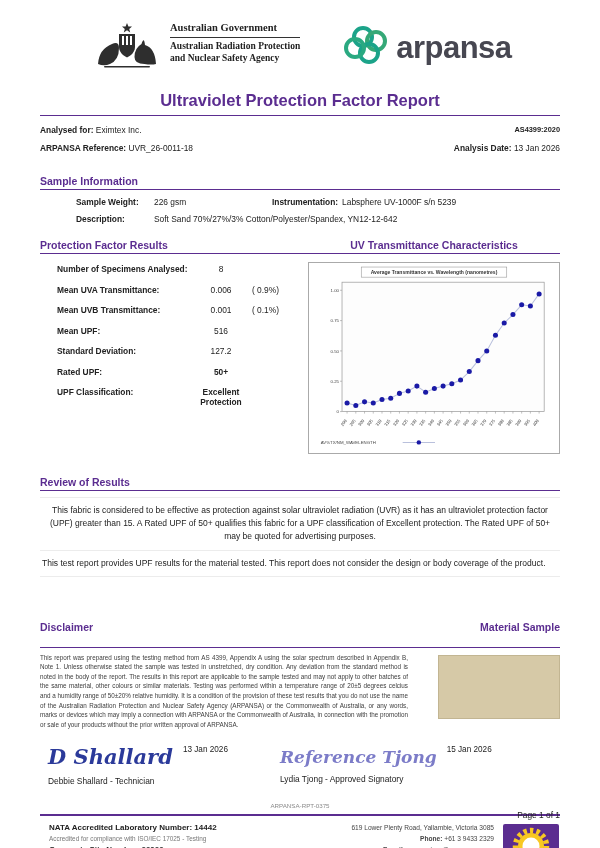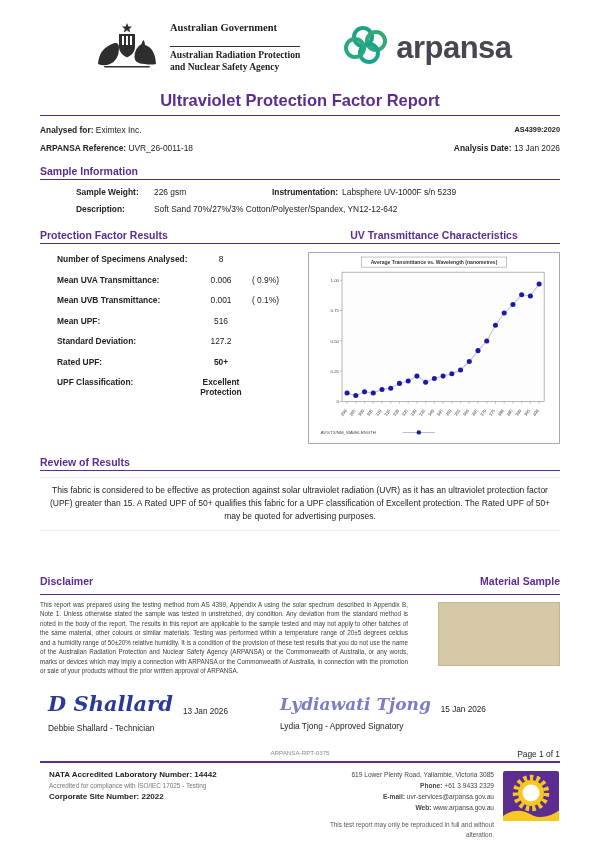--- a/index.html
+++ b/index.html
@@ -8,34 +8,34 @@
     --sun-purple:#5b2d90; --sun-yellow:#f8c822;
     --swatch:#d6c9a7; --sig1:#2b3a9a; --sig2:#7c7cc8;
   }
   *{margin:0;padding:0;box-sizing:border-box;}
   body{background:#888;font-family:"Liberation Sans",sans-serif;color:#222;}
   .page{width:600px;height:848px;background:#fff;margin:0 auto;padding:20px 40px 0 40px;overflow:hidden;position:relative;}
   
   .hdr{display:flex;align-items:flex-start;margin-top:2px;}
   .gov{display:flex;align-items:flex-start;margin-left:52px;}
   .gov-text{margin-left:8px;font-family:"Liberation Serif",serif;}
-  .gov-t1{font-size:10.5px;font-weight:bold;padding-bottom:13px;border-bottom:1px solid #333;margin-bottom:3px;}
+  .gov-t1{font-size:10.5px;font-weight:bold;padding-bottom:4px;border-bottom:1px solid #333;margin-bottom:3px;}
   .gov-t2{font-size:9.5px;font-weight:bold;line-height:1.25;}
   .brand{display:flex;align-items:center;margin-left:44px;margin-top:2px;}
   .brand-name{font-size:31px;font-weight:bold;color:#474751;letter-spacing:-0.5px;margin-left:6px;line-height:1;}
   
   .title{color:var(--accent);font-size:16.5px;font-weight:bold;text-align:center;margin-top:11px;}
   .title-rule{border-bottom:1.5px solid var(--accent);margin-top:5px;}
   
   .meta{display:flex;justify-content:space-between;margin-top:9px;font-size:8.4px;}
   .meta + .meta{margin-top:8px;}
   b.lb{font-weight:bold;margin-top:16px;}
   .std{font-size:7.4px;font-weight:bold;}
   
-  .sec{color:var(--accent);font-size:10.5px;font-weight:bold;border-bottom:1.5px solid var(--accent);padding-bottom:2px;margin-top:12px;}
+  .sec{color:var(--accent);font-size:10.5px;font-weight:bold;border-bottom:1.5px solid var(--accent);padding-bottom:2px;margin-top:22px;}
   
   .samp{margin-top:7px;font-size:8.4px;}
   .samp-row{display:flex;margin-bottom:7px;padding-left:36px;}
   .samp-l1{width:78px;font-weight:bold;}
   .samp-v1{width:118px;}
   .samp-l2{font-weight:bold;margin-right:4px;}
   
   .cols{display:flex;margin-top:15px;}
   .col-l{width:268px;flex:none;}
   .col-r{flex:1;margin-left:0;}
@@ -48,40 +48,40 @@
   .r-extra{margin-left:2px;}
   .r-row.bold .r-val{font-weight:bold;}
   
   .chart-box{margin-top:8px;border:1px solid #aaa;background:#fff;padding:1px;}
   .chart-box svg{display:block;width:100%;}
   
   .review-p{font-size:8.5px;line-height:1.55;margin-top:0;padding:6px 2px;color:#222;}
   .review-p.first{border-top:1px solid #ececec;border-bottom:1px solid #ececec;margin-top:6px;text-align:center;}
   .review-p.second{border-bottom:1px solid #ececec;}
   
-  .disc-head{display:flex;justify-content:space-between;border-bottom:1.5px solid var(--accent);padding-bottom:7px;margin-top:44px;}
+  .disc-head{display:flex;justify-content:space-between;border-bottom:1.5px solid var(--accent);padding-bottom:14px;margin-top:44px;}
   .disc-head h2{color:var(--accent);font-size:10.5px;font-weight:bold;}
   .disc-body{display:flex;margin-top:5px;}
   .disc-text{width:368px;font-size:6.3px;line-height:1.52;color:#3c3c3c;text-align:justify;}
   .swatch-wrap{flex:1;display:flex;justify-content:flex-end;padding-top:2px;}
   .swatch{width:122px;height:64px;background:var(--swatch);border:1px solid #c2b592;}
   
   .sigs{display:flex;margin-top:15px;}
   .sig{margin-left:8px;}
   .sig + .sig{margin-left:52px;}
-  .sig-line{display:flex;align-items:flex-end;}
+  .sig-line{display:flex;align-items:flex-start;}
   .sig-script{font-family:"DejaVu Serif",serif;font-style:italic;font-weight:bold;}
   .sig-script.s1{font-size:21px;color:var(--sig1);}
   .sig-script.s2{font-size:17px;color:var(--sig2);padding-top:3px;}
   .sig-date{font-size:8.2px;margin-left:10px;margin-top:1px;color:#222;}
   .sig-name{font-size:8.4px;margin-top:7px;color:#222;}
   
   .docrow{position:relative;height:13px;margin-top:12px;}
   .doc-num{position:absolute;left:0;right:0;text-align:center;font-size:6.2px;color:#8a8a8a;top:4px;}
-  .page-num{position:absolute;right:0;top:4px;font-size:8.4px;color:#222;}
+  .page-num{position:absolute;right:0;top:12px;font-size:8.4px;color:#222;}
   
   .footer{border-top:2px solid var(--accent);margin-top:3px;padding-top:7px;display:flex;align-items:flex-start;}
   .nata-text{margin-left:9px;width:216px;}
   .nata-b{font-size:8px;font-weight:bold;margin-bottom:3px;}
   .nata-s{font-size:6.4px;color:#777;margin-bottom:3px;}
   .contact{margin-left:auto;text-align:right;font-size:6.6px;color:#444;line-height:1.65;width:190px;}
   .contact .note{margin-top:6px;font-size:6.4px;color:#555;}
   .sunlogo{margin-left:8px;}
 </style>
 </head>
@@ -285,20 +285,21 @@
             <text x="5" y="178" font-size="4.3" fill="#444" font-family="Liberation Sans, sans-serif">AV%TX/NM_WAVELENGTH</text>
             <line x1="86" y1="176.5" x2="118" y2="176.5" stroke="#b9c0dc" stroke-width="1"></line>
             <circle cx="102" cy="176.5" r="2.2" fill="#1a1aa6"></circle>
           </svg>
       </div>
     </div>
   </div>
 
   <h2 class="sec">Review of Results</h2>
   <p class="review-p first">This fabric is considered to be effective as protection against solar ultraviolet radiation  (UVR) as it has an ultraviolet protection factor (UPF) greater than 15. A Rated UPF of 50+ qualifies this fabric for a UPF classification of Excellent protection. The Rated UPF of 50+ may be quoted for advertising purposes.</p>
+  <p class="review-p second">This test report provides UPF results for the material tested. This report does not consider the design or body coverage of the product.</p>
 
   <div class="disc-head">
     <h2>Disclaimer</h2>
     <h2>Material Sample</h2>
   </div>
   <div class="disc-body">
     <p class="disc-text">This report was prepared using the testing method from AS 4399, Appendix A using the solar spectrum described in Appendix B, Note 1. Unless otherwise stated the sample was tested in unstretched, dry condition. Any deviation from the standard method is noted in the body of the report. The results in this report are applicable to the sample tested and may not apply to other batches of the same material, other colours or similar materials. Testing was performed within a temperature range of 20±5 degrees celcius and a humidity range of 50±20% relative humidity. It is a condition of the provision of these test results that you do not use the name of the Australian Radiation Protection and Nuclear Safety Agency (ARPANSA) or the Commonwealth of Australia, or any words, marks or devices which may imply a connection with ARPANSA or the Commonwealth of Australia, in connection with the promotion or sale of your products without the prior written approval of ARPANSA.</p>
     <div class="swatch-wrap">
       <div class="swatch"></div>
     </div>
@@ -307,21 +308,21 @@
   <div class="sigs">
     <div class="sig">
       <div class="sig-line">
         <span class="sig-script s1">D Shallard</span>
         <span class="sig-date">13 Jan 2026</span>
       </div>
       <div class="sig-name">Debbie Shallard - Technician</div>
     </div>
     <div class="sig">
       <div class="sig-line">
-        <span class="sig-script s2">Lydiawati Tjong</span>
+        <span class="sig-script s2">Reference Tjong</span>
         <span class="sig-date">15 Jan 2026</span>
       </div>
       <div class="sig-name">Lydia Tjong - Approved Signatory</div>
     </div>
   </div>
 
   <div class="docrow">
     <span class="doc-num">ARPANSA-RPT-0375</span>
     <span class="page-num">Page 1 of 1</span>
   </div>

